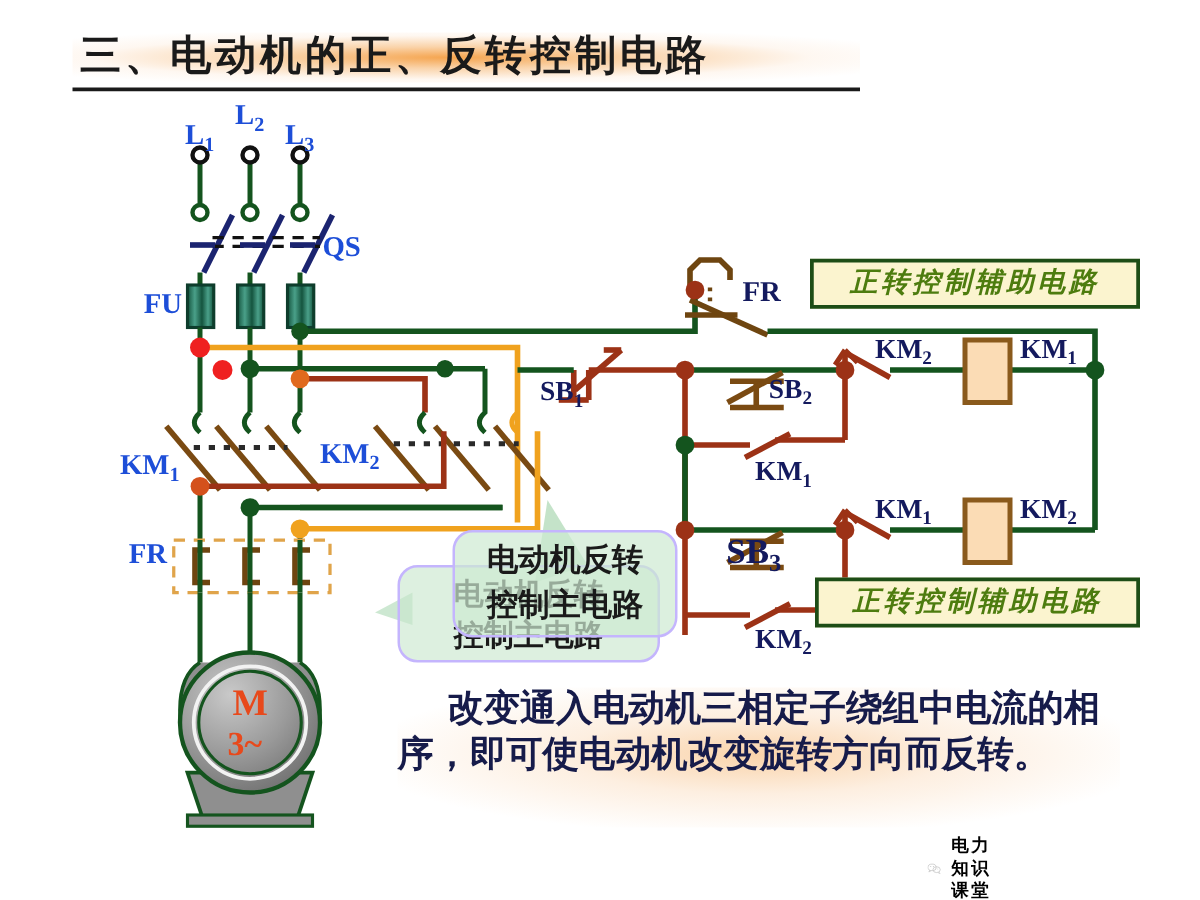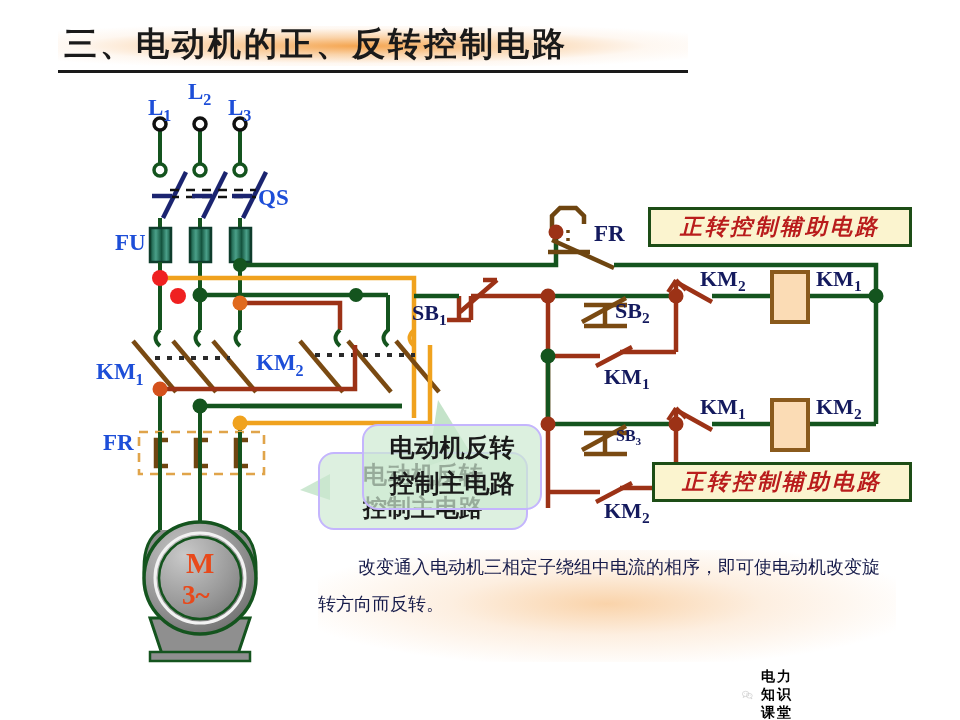--- a/index.html
+++ b/index.html
@@ -30,32 +30,32 @@
     color:#1a1a1a;font-weight:bold;text-align:center;
     font-family:"DejaVu Serif","Liberation Serif",serif;}
   #callout-fwd{left:318px;top:452px;width:206px;height:70px;font-size:24px;
     line-height:33px;padding-top:4px;}
   #callout-rev{left:362px;top:424px;width:176px;height:78px;font-size:25px;
     line-height:36px;padding-top:4px;
     background:rgba(205,233,210,.70);}
 
   
   .banner{position:absolute;background:#fbf4cf;border:3px solid #1d4d16;
-    color:#b91c1c;font-weight:bold;text-align:center;
+    color:#4d7c0f;font-weight:bold;text-align:center;
     font-style:italic;letter-spacing:3px;
     font-family:"DejaVu Serif","Liberation Serif",serif;}
   #banner-fwd{left:648px;top:207px;width:258px;height:34px;font-size:22px;line-height:32px;}
   #banner-rev{left:652px;top:462px;width:254px;height:34px;font-size:22px;line-height:32px;}
 
   
   #para-wrap{position:absolute;left:318px;top:548px;width:578px;height:118px;}
   #para-hl{position:absolute;left:0;top:2px;width:578px;height:112px;
     background:radial-gradient(ellipse at 50% 48%, rgba(245,175,100,.55) 0%, rgba(250,214,178,.40) 38%, rgba(255,255,255,0) 78%);}
-  #para-text{position:absolute;left:0;top:0;width:578px;font-size:18px;
-    line-height:37px;color:#161b4a;font-weight:normal;text-indent:40px;
+  #para-text{position:absolute;left:0;top:0;width:578px;font-size:29px;
+    line-height:37px;color:#161b4a;font-weight:bold;text-indent:40px;
     font-family:"DejaVu Serif","Liberation Serif",serif;}
 
   
   .motor-txt{position:absolute;color:#e8491b;font-weight:bold;
     font-family:"Liberation Serif","DejaVu Serif",serif;}
 
   
   #wm{position:absolute;left:742px;top:668px;display:flex;align-items:center;gap:8px;
       color:#000000;font-size:14px;font-weight:bold;letter-spacing:2px;
       font-family:"DejaVu Sans","Liberation Sans",sans-serif;}
@@ -365,27 +365,27 @@
     <span>KM</span><sub>1</sub>
   </div>
   <div class="lbl lbl-red" style="left:256px;top:351px;font-size:23px;">
     <span>KM</span><sub>2</sub>
   </div>
 
   <div class="lbl lbl-red" style="left:103px;top:431px;font-size:23px;">FR</div>
 
   <div class="lbl lbl-navy" style="left:594px;top:222px;font-size:23px;">FR</div>
 
-  <div class="lbl lbl-navy" style="left:412px;top:302px;font-size:22px;">
+  <div class="lbl lbl-navy" style="left:432px;top:302px;font-size:22px;">
     <span>SB</span><sub>1</sub>
   </div>
   <div class="lbl lbl-navy" style="left:615px;top:300px;font-size:22px;">
     <span>SB</span><sub>2</sub>
   </div>
-  <div class="lbl lbl-navy" style="left:616px;top:428px;font-size:16px;">
+  <div class="lbl lbl-navy" style="left:581px;top:428px;font-size:28px;">
     <span>SB</span><sub>3</sub>
   </div>
 
   <div class="lbl lbl-navy" style="left:700px;top:268px;font-size:22px;">
     <span>KM</span><sub>2</sub>
   </div>
   <div class="lbl lbl-navy" style="left:816px;top:268px;font-size:22px;">
     <span>KM</span><sub>1</sub>
   </div>
   <div class="lbl lbl-navy" style="left:604px;top:366px;font-size:22px;">

